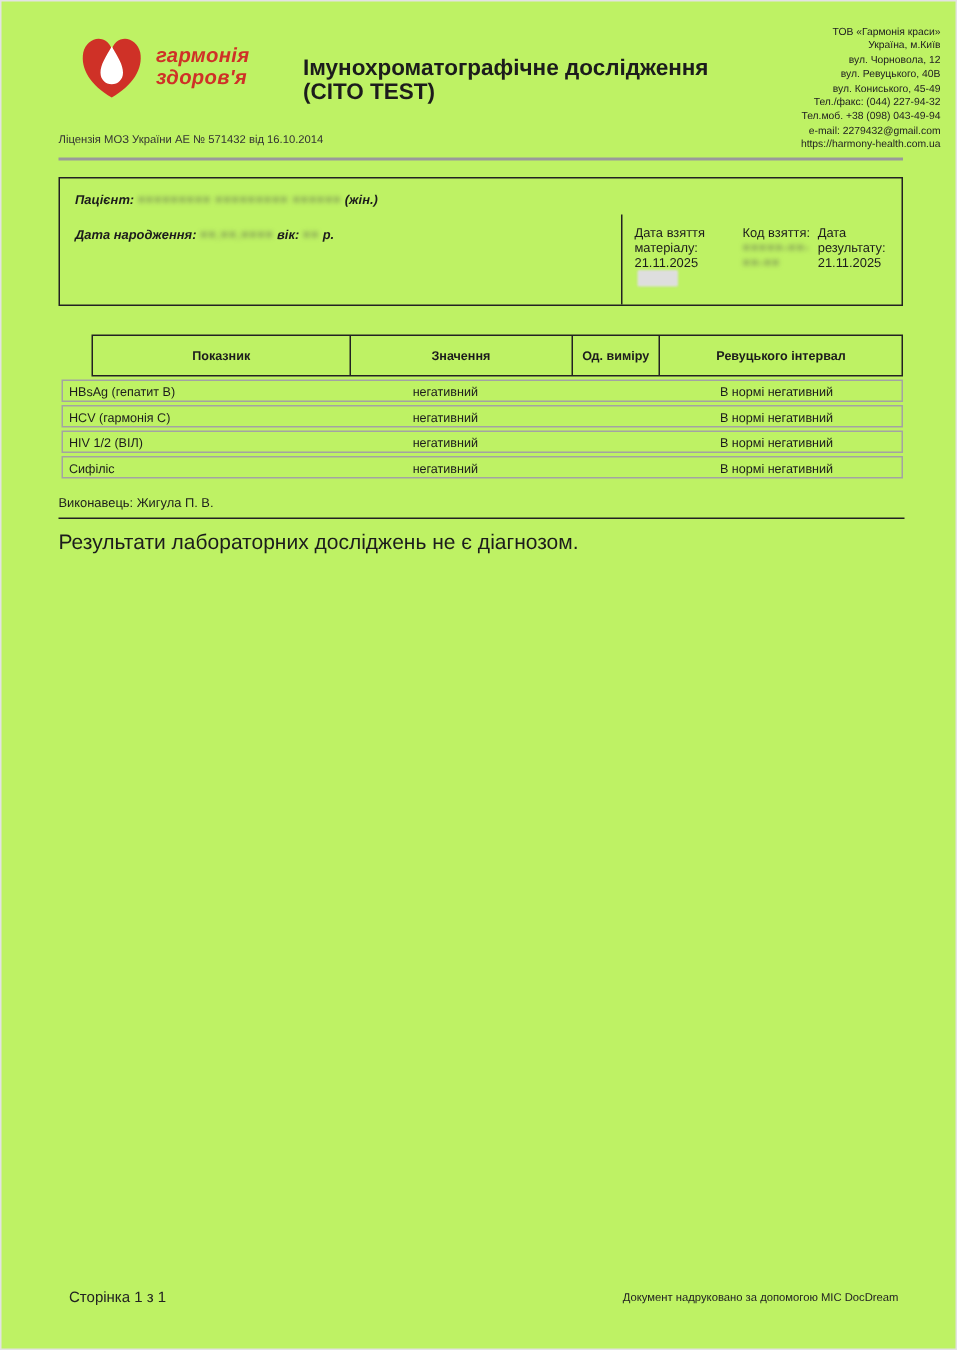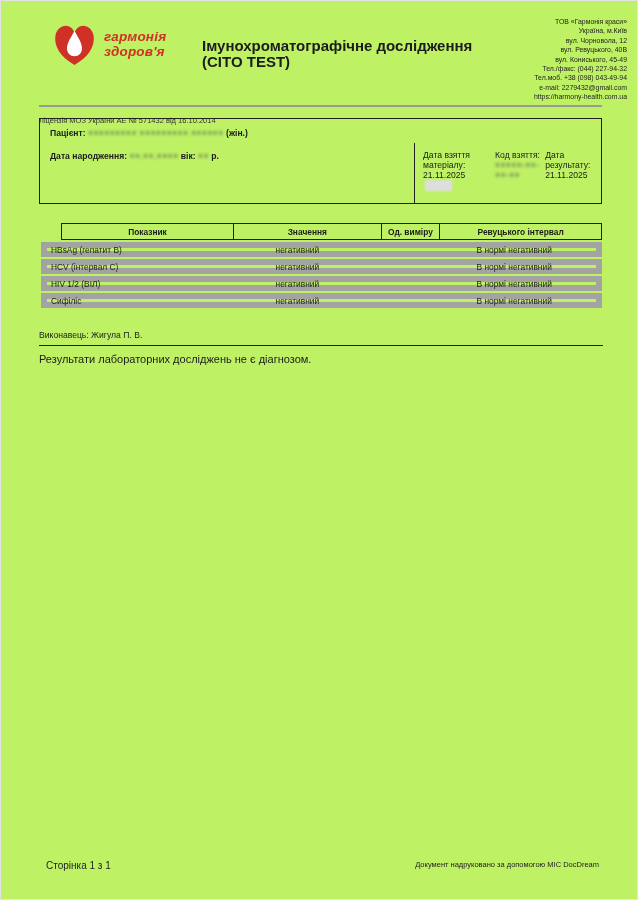--- a/index.html
+++ b/index.html
@@ -3,68 +3,68 @@
 <meta charset="utf-8">
 <style>
   * { margin:0; padding:0; box-sizing:border-box; }
   html,body { background:#f4f4f4; }
   .page {
     position:relative; width:638px; height:900px; margin:0 auto;
     background:#bef264; border:1px solid #e3e3e3;
     font-family:"Liberation Sans","DejaVu Sans",sans-serif;
     color:#1c1c1c; overflow:hidden;
   }
-  .b { font-weight:bold; }
+  .b { font-weight:bold;font-style:italic; }
 
   
   .logo { position:absolute; left:50px; top:20px; display:flex; align-items:center; }
   .logo svg { width:47px; height:46px; display:block; }
   .logo-text { margin-left:6px; color:#cf3127; font-weight:bold; font-style:italic;
                font-size:13.5px; line-height:15px; letter-spacing:0.2px; }
 
   .title { position:absolute; left:201px; top:37px; width:300px; text-align:left;
            font-weight:bold; font-size:15px; line-height:16px; }
 
   .contact { position:absolute; right:10px; top:16px; text-align:right;
              font-size:6.9px; line-height:9.4px; color:#222; }
 
-  .license { position:absolute; left:38px; top:87px; font-size:7.5px; color:#333;margin-top:28px; }
+  .license { position:absolute; left:38px; top:87px; font-size:7.5px; color:#333; }
 
   .header-divider { position:absolute; left:38px; top:104px; width:563px;
                     border-top:2px solid #9a9a9a; }
 
   
   .info-box { position:absolute; left:38px; top:117px; width:563px; height:86px;
               border:1.5px solid #222; display:flex; }
   .info-left { flex:1; padding:9px 10px; font-size:8.6px; }
   .info-left .row2 { margin-top:13px; }
   .info-right { width:187px; border-left:1.5px solid #222; padding:7px 8px;
                 font-size:8.6px; display:flex; flex-direction:row;
                 justify-content:space-between;margin-top:24px; }
 
   .redact { filter:blur(1.6px); color:#4a4a4a; letter-spacing:0.4px; }
   .redact-box { display:inline-block; width:27px; height:11px; background:#dedede;
                 border-radius:1px; vertical-align:middle; margin-left:2px;
                 filter:blur(0.8px); }
 
   
   .rtable { position:absolute; left:40px; top:222px; width:561px; font-size:8.4px; }
-  .thead { display:flex; border:1.2px solid #222; height:17px; font-weight:bold;margin-left:20px; }
+  .thead { display:flex; border:1.2px solid #222; height:28px; font-weight:bold;margin-left:20px; }
   .thead > div { display:flex; align-items:center; justify-content:center; }
   .c1 { width:31.9%; } .c2 { width:27.4%; } .c3 { width:10.9%;text-align:right; } .c4 { width:29.8%; }
   .thead .c1, .thead .c2, .thead .c3 { border-right:1.2px solid #222; }
-  .trow { display:flex; border:6px solid #a3a3a3; height:15px; margin-top:2px;
+  .trow { display:flex; border:1px solid #a3a3a3; height:15px; margin-top:2px;
           align-items:center; }
   .trow .c1 { padding-left:4px; text-align:left; }
   .trow .c2, .trow .c4 { text-align:center; }
 
   
   .performer { position:absolute; left:38px; top:329px; width:564px; font-size:8.6px; }
   .performer-divider { border-top:1.5px solid #222; margin-top:5px; }
-  .disclaimer { margin-top:7px; font-size:11px; }
+  .disclaimer { margin-top:7px; font-size:14px; }
 
   
   .footer-left  { position:absolute; left:45px;  top:859px; font-size:10px; color:#222; }
   .footer-right { position:absolute; right:38px; top:859px; font-size:7.5px; color:#222; }
 </style>
 </head>
 <body>
 
 <div class="page">
 
@@ -139,21 +139,21 @@
       <div class="c3">Од. виміру</div>
       <div class="c4">Ревуцького інтервал</div>
     </div>
     <div class="trow">
       <div class="c1">HBsAg (гепатит B)</div>
       <div class="c2">негативний</div>
       <div class="c3"></div>
       <div class="c4">В нормі негативний</div>
     </div>
     <div class="trow">
-      <div class="c1">HCV (інтервал C)</div>
+      <div class="c1">HCV (гармонія C)</div>
       <div class="c2">негативний</div>
       <div class="c3"></div>
       <div class="c4">В нормі негативний</div>
     </div>
     <div class="trow">
       <div class="c1">HIV 1/2 (ВІЛ)</div>
       <div class="c2">негативний</div>
       <div class="c3"></div>
       <div class="c4">В нормі негативний</div>
     </div>

